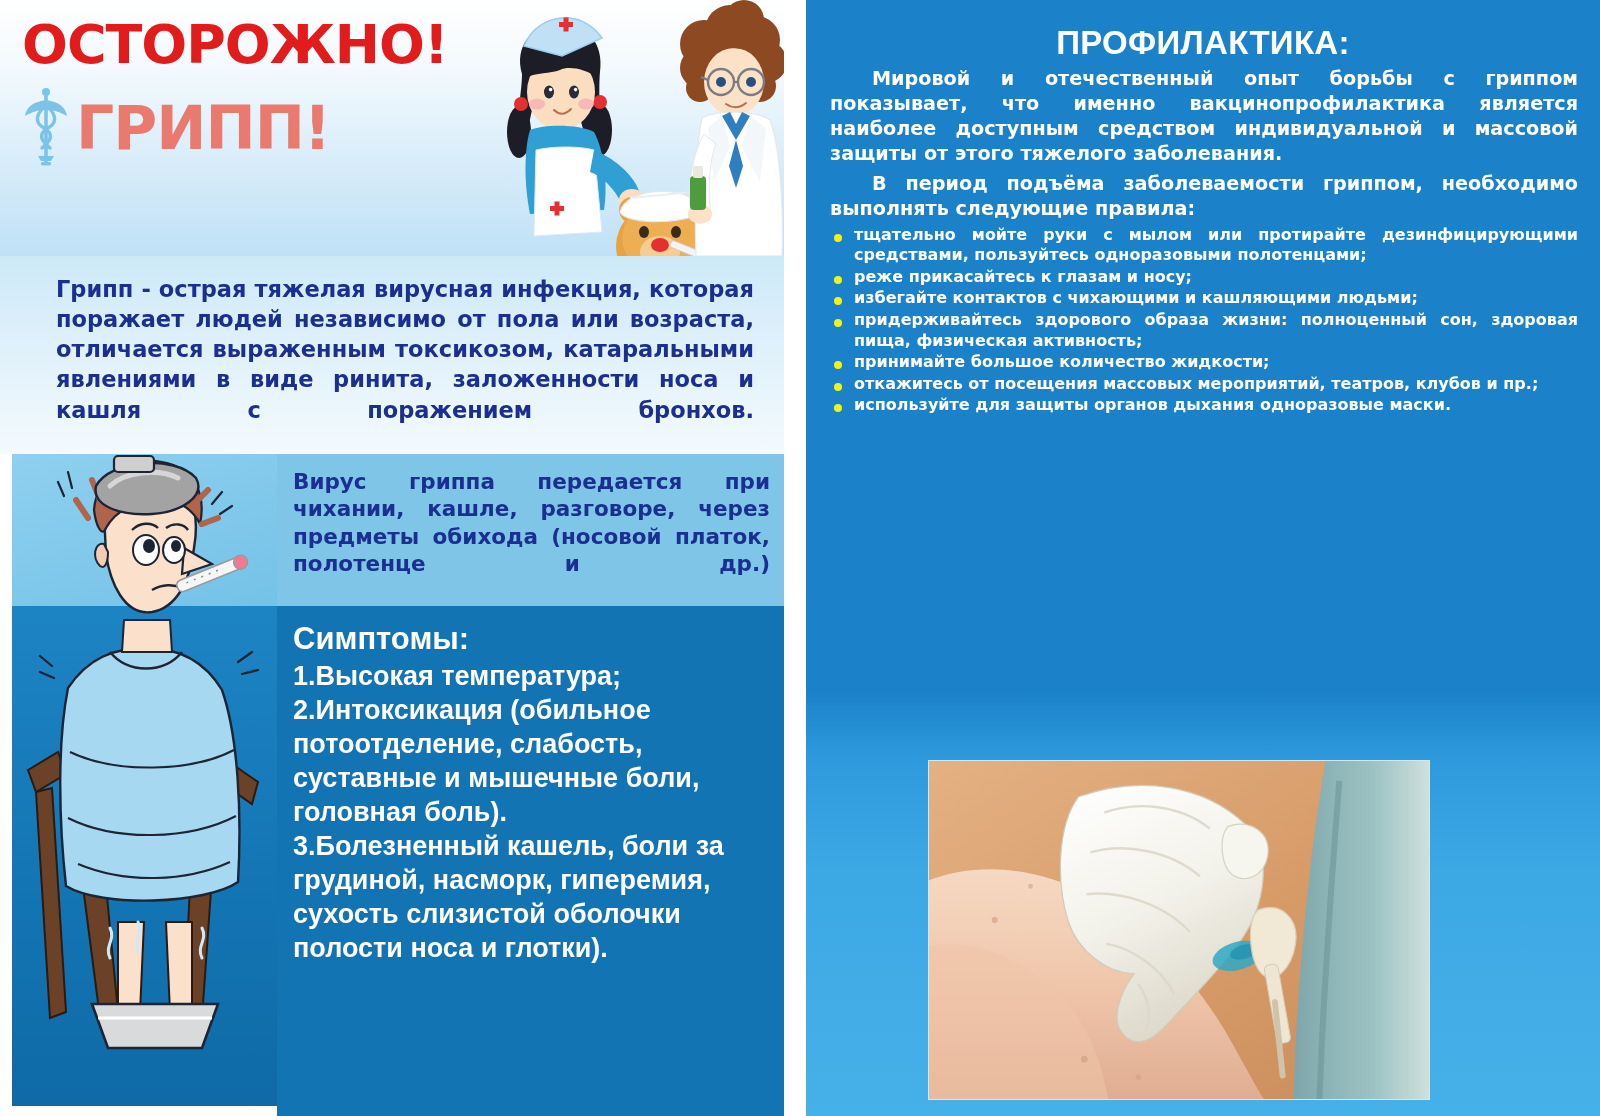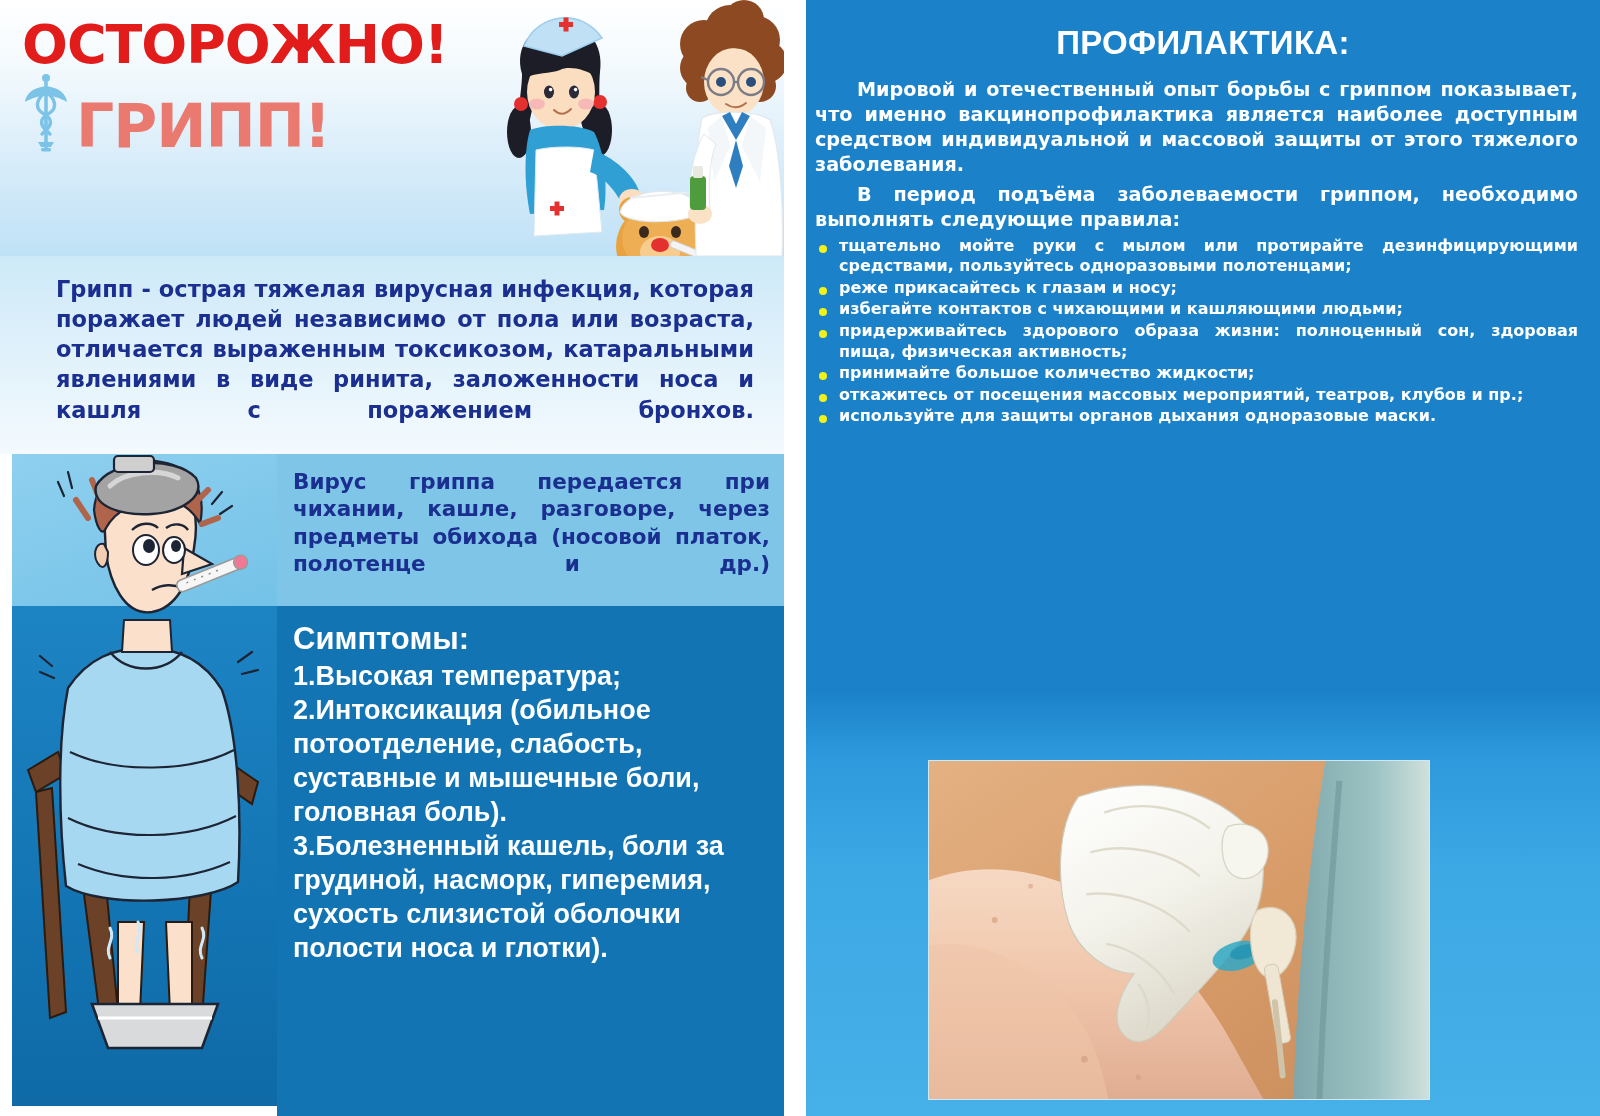--- a/index.html
+++ b/index.html
@@ -52,21 +52,22 @@
     font-weight: bold;
     font-size: 54px;
     letter-spacing: -1px;
     color: #e21b1b;
     line-height: 1.0;
     white-space: nowrap;
   }
 
   .title-row2 {
     display: flex;
-    align-items: flex-end;
+    align-items: center;
+    margin-top: 14px;
   }
 
   .caduceus {
     width: 48px;
     height: 84px;
     flex: 0 0 48px;
     margin-right: 6px;
   }
 
   .title-gripp {
@@ -189,26 +190,26 @@
     background: linear-gradient(180deg,#1b82c9 0%,#1b82c9 62%,#2e9add 68%,#3ca8e4 78%,#46b0e8 100%);
     overflow: hidden;
   }
 
   .prof-title {
     font-family: "Liberation Sans", sans-serif;
     font-weight: bold;
     font-size: 33px;
     color: #ffffff;
     text-align: center;
-    margin: 24px 0 15px 0;
+    margin: 24px 0 4px 0;
     letter-spacing: 0.3px;
   }
 
   .prof-body {
-    padding: 0 22px 0 9px;
+    padding: 0 22px 0 24px;
   }
 
   .prof-para {
     font-family: "DejaVu Sans", sans-serif;
     font-weight: bold;
     font-size: 19.2px;
     line-height: 1.31;
     color: #ffffff;
     text-indent: 42px;
     text-align: justify;

